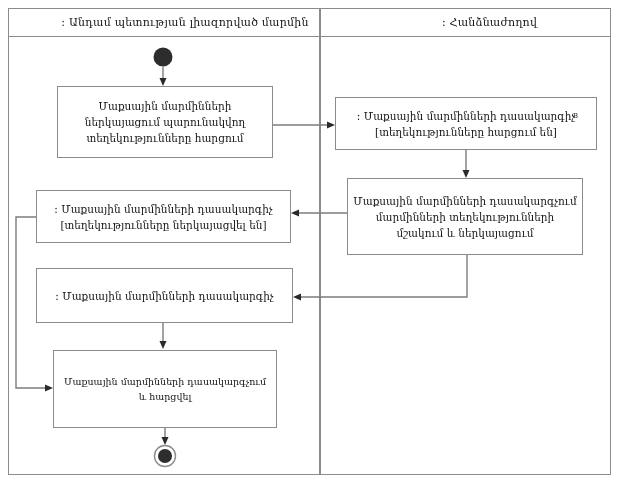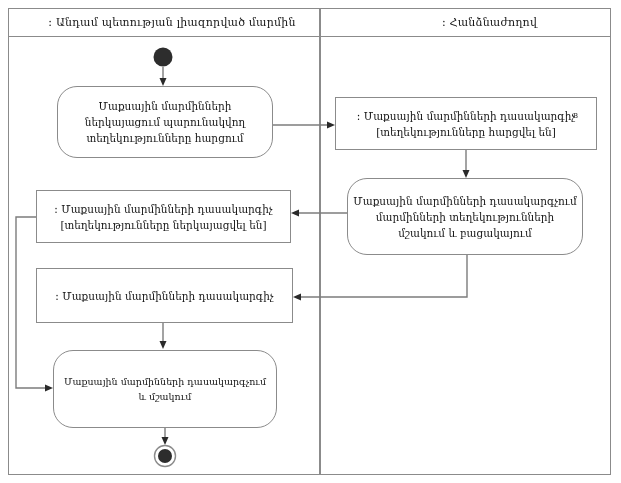--- a/index.html
+++ b/index.html
@@ -16,29 +16,29 @@
     position:absolute;left:8px;top:8px;width:603px;height:29px;
     border-bottom:1.6px solid #8b8b8b;box-sizing:border-box;
   }
   .lane-divider{
     position:absolute;left:319px;top:8px;width:2px;height:467px;background:#8b8b8b;
   }
   .lane-title{
     position:absolute;top:8px;height:29px;line-height:29px;text-align:center;
     font-size:11px;letter-spacing:0.2px;white-space:nowrap;
   }
-  .lane-title.left{left:6px;width:332px;}
+  .lane-title.left{left:19px;width:332px;}
   .lane-title.right{left:320px;width:339px;}
   .node{
     position:absolute;box-sizing:border-box;background:#ffffff;
     border:1.5px solid #8b8b8b;display:flex;flex-direction:column;
     justify-content:center;align-items:center;text-align:center;
     font-size:10.5px;line-height:16px;padding:2px 6px;
   }
-  .node.action{border-radius:20px;}
+  .node.action{border-radius:0;}
   .node.object{border-radius:0;}
   .node .ln{display:block;white-space:nowrap;}
   .small-font{font-size:9.5px;line-height:15px;}
   .stray{
     position:absolute;font-size:9px;color:#4a4a4a;line-height:10px;
   }
   svg.wires{position:absolute;left:0;top:0;width:621px;height:483px;pointer-events:none;}
 </style>
 </head>
 <body>
@@ -80,38 +80,38 @@
   </svg>
 
   <div class="node action" style="left:57px;top:86px;width:216px;height:72px;">
     <span class="ln">Մաքսային մարմինների</span>
     <span class="ln">ներկայացում պարունակվող</span>
     <span class="ln">տեղեկությունները հարցում</span>
   </div>
 
   <div class="node object" style="left:335px;top:97px;width:262px;height:53px;">
     <span class="ln">: Մաքսային մարմինների դասակարգիչ</span>
-    <span class="ln">[տեղեկությունները հարցվել են]</span>
+    <span class="ln">[տեղեկությունները հարցում են]</span>
     <span class="stray" style="right:18px;top:12px;">в</span>
   </div>
 
   <div class="node action" style="left:347px;top:178px;width:236px;height:77px;">
     <span class="ln">Մաքսային մարմինների դասակարգչում</span>
     <span class="ln">մարմինների տեղեկությունների</span>
-    <span class="ln">մշակում և բացակայում</span>
+    <span class="ln">մշակում և ներկայացում</span>
     <span class="stray" style="right:5px;top:12px;">,</span>
   </div>
 
   <div class="node object" style="left:36px;top:190px;width:255px;height:53px;">
     <span class="ln">: Մաքսային մարմինների դասակարգիչ</span>
     <span class="ln">[տեղեկությունները ներկայացվել են]</span>
   </div>
 
   <div class="node object" style="left:36px;top:268px;width:257px;height:55px;">
     <span class="ln">: Մաքսային մարմինների դասակարգիչ</span>
   </div>
 
   <div class="node action small-font" style="left:53px;top:350px;width:224px;height:78px;">
     <span class="ln">Մաքսային մարմինների դասակարգչում</span>
-    <span class="ln">և մշակում</span>
+    <span class="ln">և հարցվել</span>
   </div>
 
 </div>
 
 </body></html>

